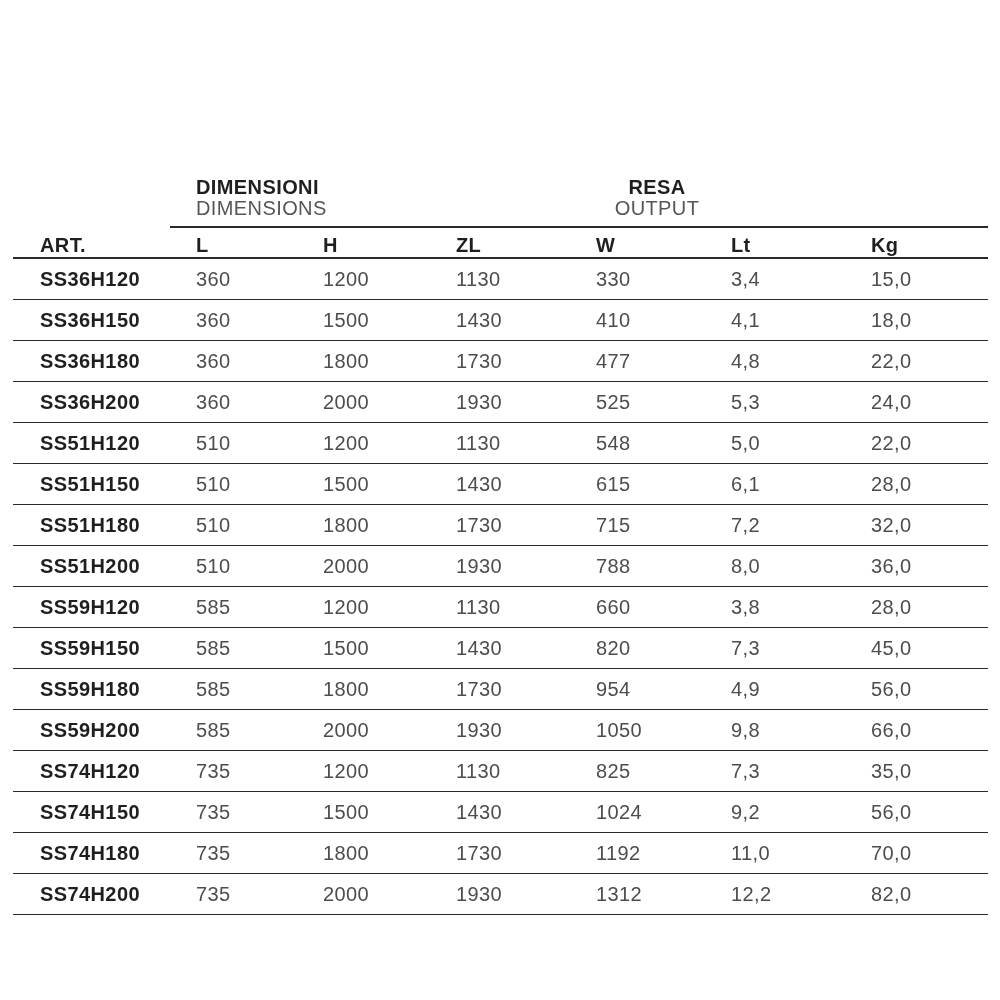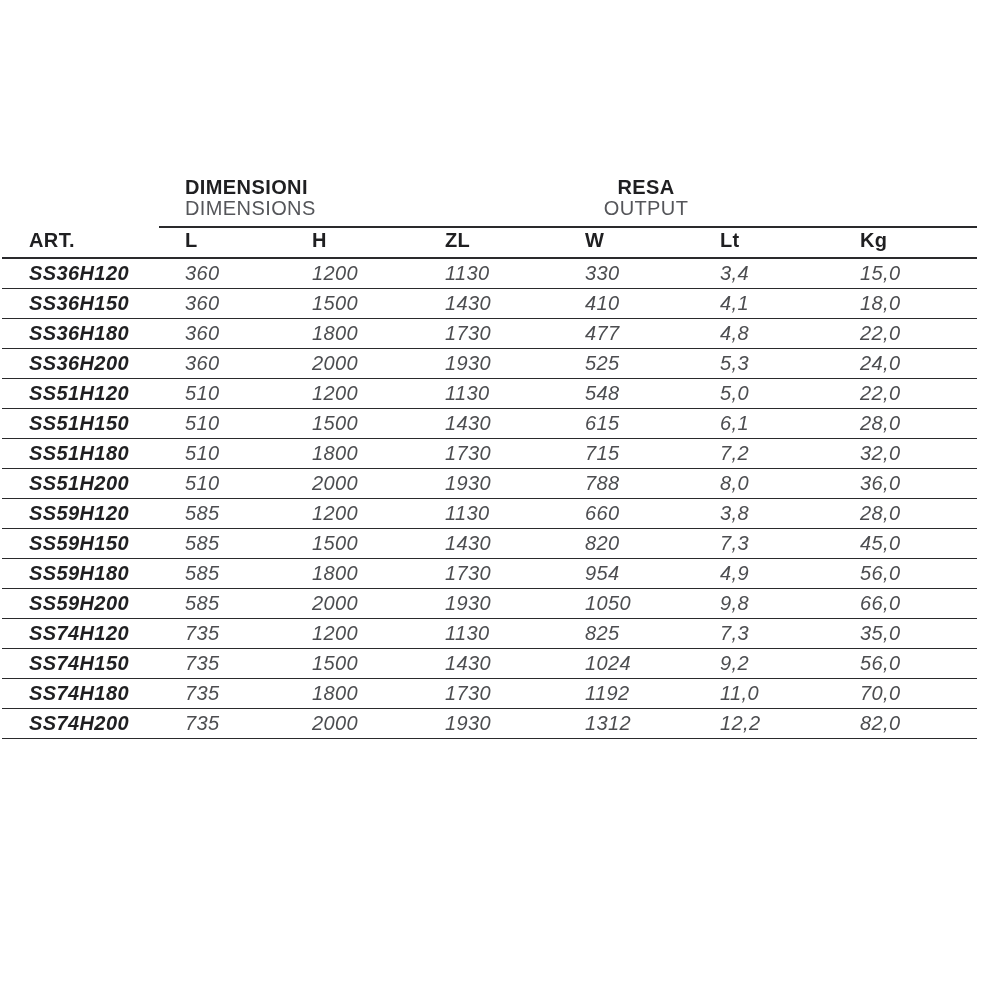--- a/index.html
+++ b/index.html
@@ -8,21 +8,21 @@
     --line:#2a2a2c;
     --bg:#ffffff;
   }
   html,body{margin:0;padding:0;background:var(--bg);}
   body{
     width:1000px;height:1000px;position:relative;overflow:hidden;
     font-family:"Liberation Sans","DejaVu Sans",sans-serif;
     -webkit-font-smoothing:antialiased;
   }
   .spec-table{
-    position:absolute;left:2px;top:177px;width:975px;
+    position:absolute;left:13px;top:177px;width:975px;
   }
   .grid{
     display:grid;
     grid-template-columns:143px 127px 133px 140px 135px 140px 130px;
     padding-left:27px;
     box-sizing:border-box;
   }
   .cell{
     text-align:left;
     white-space:nowrap;
@@ -41,32 +41,30 @@
     line-height:21px;
   }
   .group-underline{
     margin-left:157px;
     border-bottom:2px solid var(--line);
   }
   
   .header-row{
     height:31px;
     align-items:end;
-    padding-bottom:5px;
     border-bottom:2px solid var(--line);
   }
   .header-row .cell{
     font-size:20px;font-weight:700;color:var(--text-dark);
   }
   
   .row{
-    height:30px;
+    height:41px;
     align-items:center;
     border-bottom:1.5px solid var(--line);
-    font-style:italic;
   }
   .row .cell{
     font-size:20px;font-weight:400;color:#4c4d50;
   }
   .row .cell.art{
     font-weight:700;color:var(--text-dark);
   }
   .gc2{grid-column:2;}
   .gc5{grid-column:5;text-align:center;}
   .gc6{grid-column:6;}

